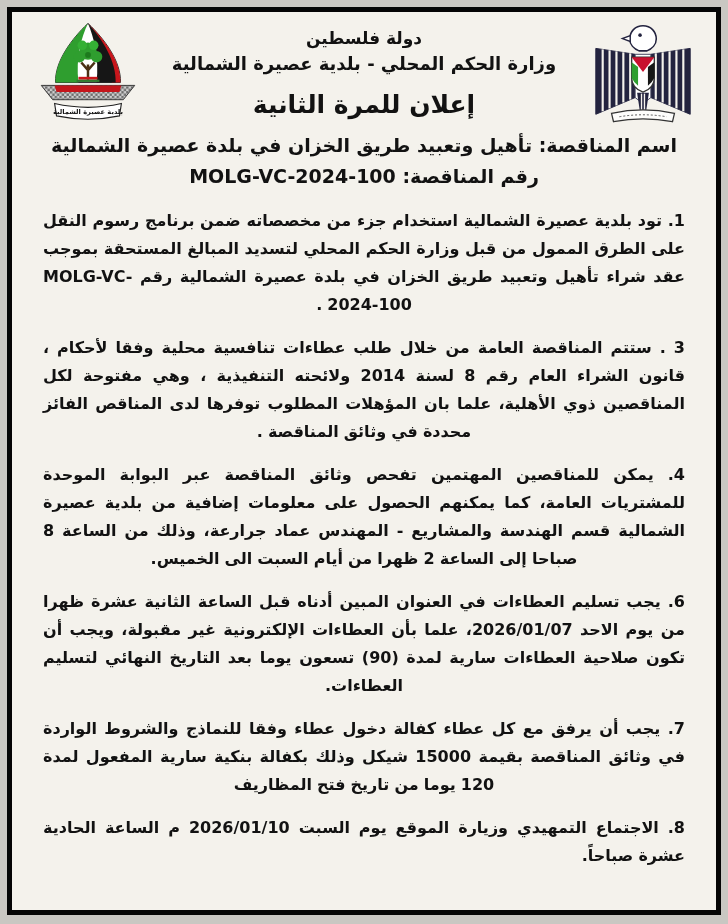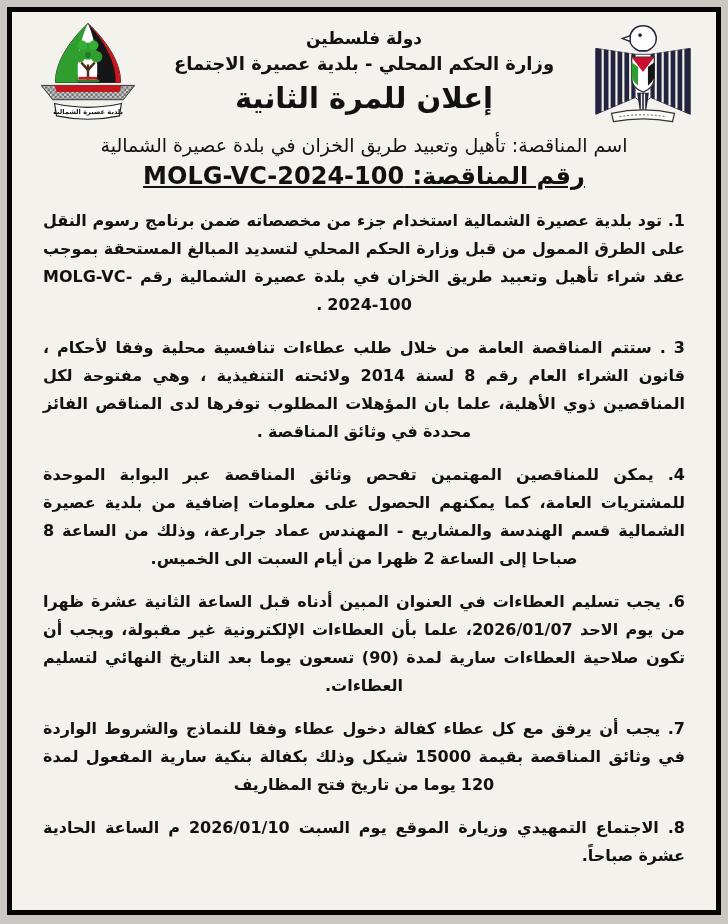--- a/index.html
+++ b/index.html
@@ -18,23 +18,23 @@
     box-sizing:border-box;
     padding:6px 14px 0 14px;
     overflow:hidden;
   }
   header{display:flex;align-items:flex-start;height:112px;}
   .logo{flex:0 0 124px;}
   .logo svg{display:block;}
   .htext{flex:1;text-align:center;direction:rtl;padding-top:8px;}
   .state{font-size:17px;font-weight:700;line-height:24px;}
   .ministry{font-size:18px;font-weight:700;line-height:28px;}
-  .ann-title{font-size:29px;font-weight:700;line-height:36px;margin-top:2px;}
-  .tname{direction:rtl;text-align:center;font-size:19px;font-weight:400;line-height:30px;}
-  .tnum{direction:rtl;text-align:center;font-size:24px;font-weight:700;line-height:32px;margin-bottom:3px;text-decoration:underline;}
+  .ann-title{font-size:25px;font-weight:700;line-height:36px;margin-top:9px;}
+  .tname{direction:rtl;text-align:center;font-size:19px;font-weight:700;line-height:30px;}
+  .tnum{direction:rtl;text-align:center;font-size:19px;font-weight:700;line-height:32px;margin-bottom:3px;}
   main{direction:rtl;padding:0 2px;}
   p.clause{
     margin:15px;
     font-size:16px;font-weight:700;line-height:28px;
     text-align:justify;text-align-last:center;
     word-spacing:-0.5px;
   }
   p.clause.single{text-align-last:right;}
 </style>
 </head>
@@ -73,21 +73,21 @@
           <polygon points="16,69 114,69 102,84 28,84" fill="url(#chk)" stroke="#333" stroke-width="1"></polygon>
           <polygon points="30,69 100,69 98,76 32,76" fill="#c4161c"></polygon>
 
           <path d="M30,88 Q65,96 100,88 L98,101 Q65,108 32,101 Z" fill="#ffffff" stroke="#222" stroke-width="1.2"></path>
           <text x="65" y="99" font-size="7" text-anchor="middle" fill="#111" font-weight="bold">بلدية عصيرة الشمالية</text>
         </svg>
       </div>
 
       <div class="htext">
         <div class="state">دولة فلسطين</div>
-        <div class="ministry">وزارة الحكم المحلي - بلدية عصيرة الاجتماع</div>
+        <div class="ministry">وزارة الحكم المحلي - بلدية عصيرة الشمالية</div>
         <div class="ann-title">إعلان للمرة الثانية</div>
       </div>
 
       <div class="logo" style="display:flex;justify-content:flex-end;">
         <svg width="118" height="108" viewBox="0 0 120 104">
 
           <polygon points="12,28 52,34 52,78 12,95" fill="#23233f" stroke="#23233f"></polygon>
           <polygon points="108,28 68,34 68,78 108,95" fill="#23233f" stroke="#23233f"></polygon>
           <g stroke="#f4f2ec" stroke-width="2.2">
             <line x1="19" y1="29" x2="19" y2="92"></line>

